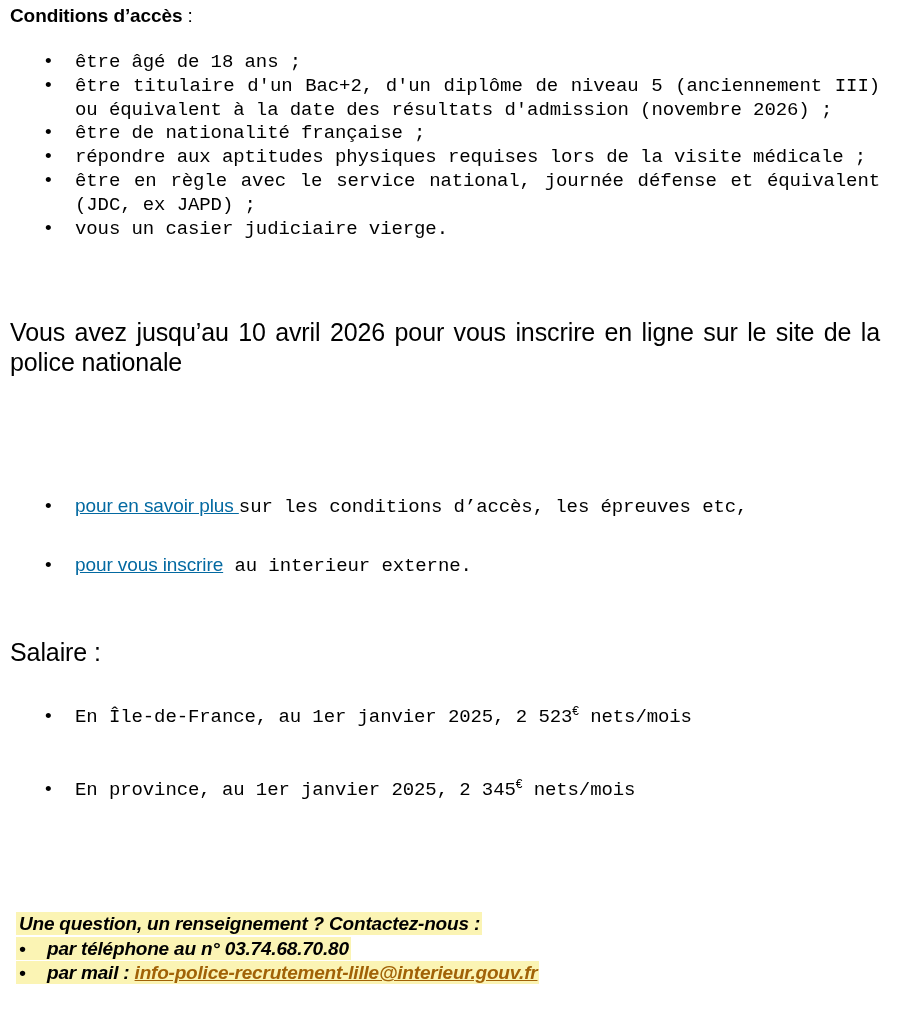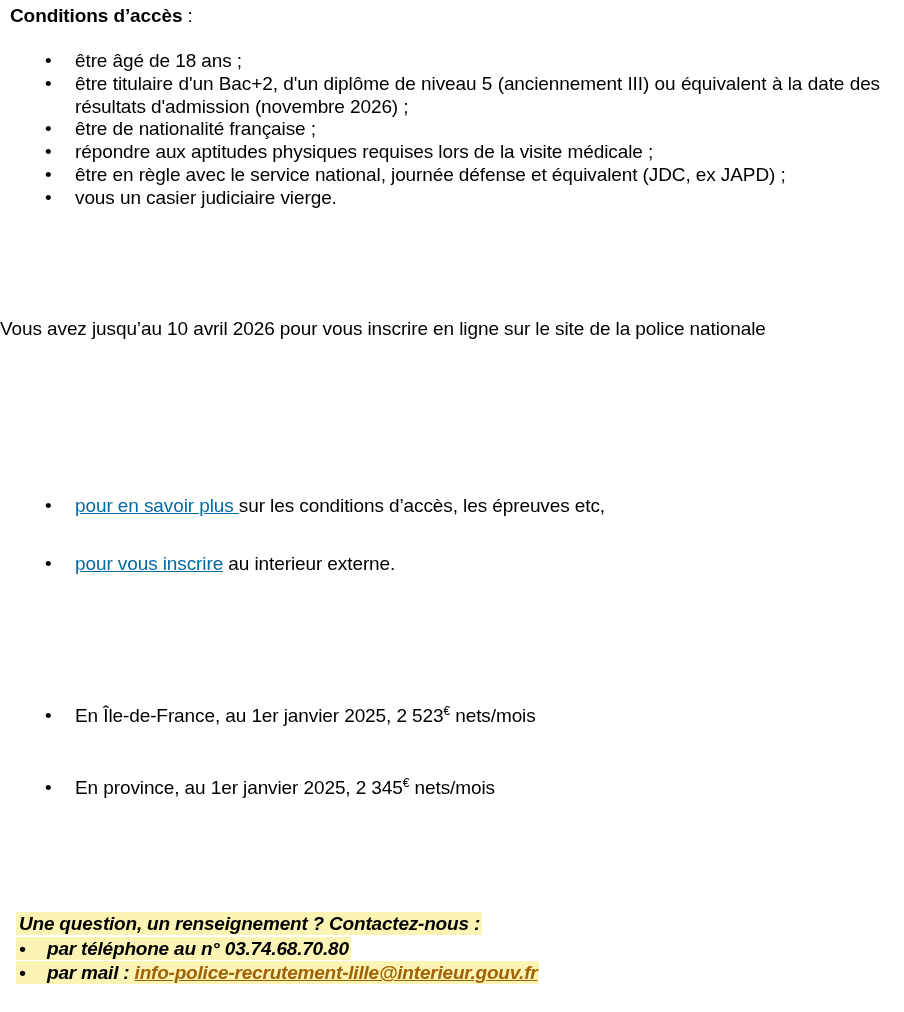--- a/index.html
+++ b/index.html
@@ -34,25 +34,25 @@
     font-size: 19px;
     font-weight: bold;
     letter-spacing: -0.1px;
   }
   .heading .colon {
     font-weight: normal;
   }
 
   .para {
     position: absolute;
-    left: 0;
+    left: 10px;
     width: 870px;
     text-align: justify;
     text-justify: inter-word;
-    font-size: 19px;
+    font-size: 25px;
     letter-spacing: -0.1px;
   }
   .para.nojust { text-align: left; }
 
   
   .blist {
     position: absolute;
     left: 0;
     width: 904px;
     margin: 0;
@@ -71,21 +71,21 @@
   .blist li .bullet {
     position: absolute;
     left: 45px;
     top: 0;
     width: 14px;
     text-align: left;
     font-size: 19px;
     line-height: inherit;
   }
   
-  .blist li > .txt { display: inline; }
+  .blist li > .txt { display: inline; font-family: Liberation Mono, monospace; }
 
   
   #conditions-list { top: 50px; line-height: 1.20; }
   #conditions-list li { margin-bottom: 0px; padding-right: 24px; }
 
   
   #links-list { top: 495px; }
   #links-list li { margin-bottom: 36px; }
   #links-list li:last-child { margin-bottom: 0; }
 
@@ -183,20 +183,21 @@
 
   <ul class="blist" id="links-list">
     <li>
       <span class="bullet">•</span><a href="#" class="doclink">pour en savoir plus </a><span class="txt">sur les conditions d’accès, les épreuves etc,</span>
     </li>
     <li>
       <span class="bullet">•</span><a href="#" class="doclink">pour vous inscrire</a><span class="txt"> au interieur externe.</span>
     </li>
   </ul>
 
+  <div class="para nojust" id="salary-label" style="top:638px;">Salaire :</div>
 
   <ul class="blist" id="salary-list">
     <li>
       <span class="bullet">•</span><span class="txt">En Île-de-France, au 1er janvier 2025, 2 523</span><span class="sup-euro">€</span><span class="txt"> nets/mois</span>
     </li>
     <li>
       <span class="bullet">•</span><span class="txt">En province, au 1er janvier 2025, 2 345</span><span class="sup-euro">€</span><span class="txt"> nets/mois</span>
     </li>
   </ul>
 

